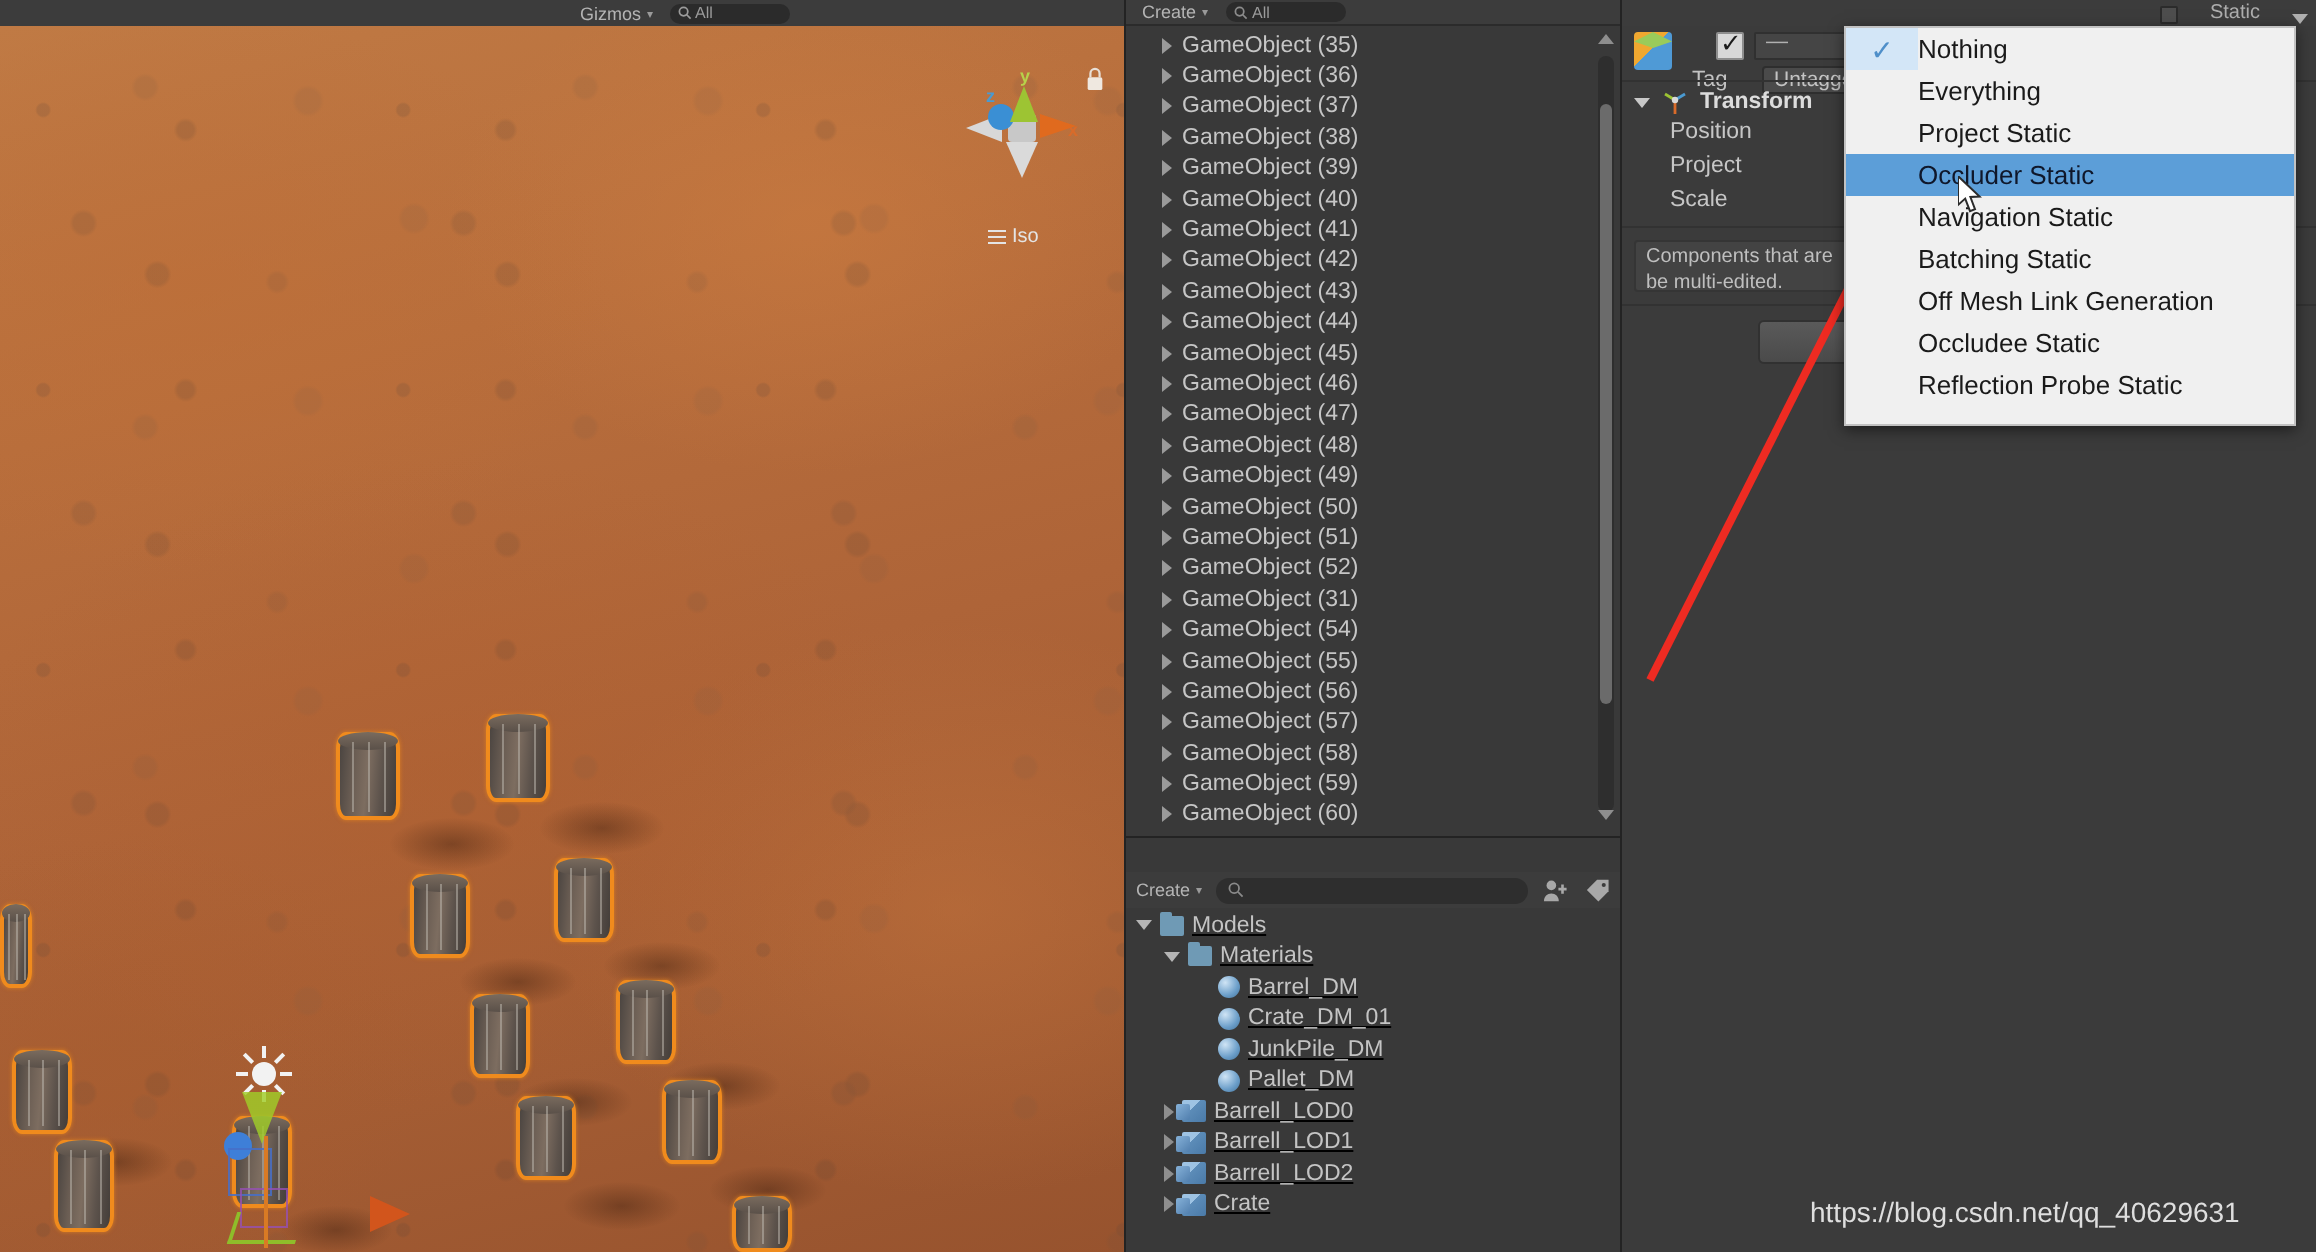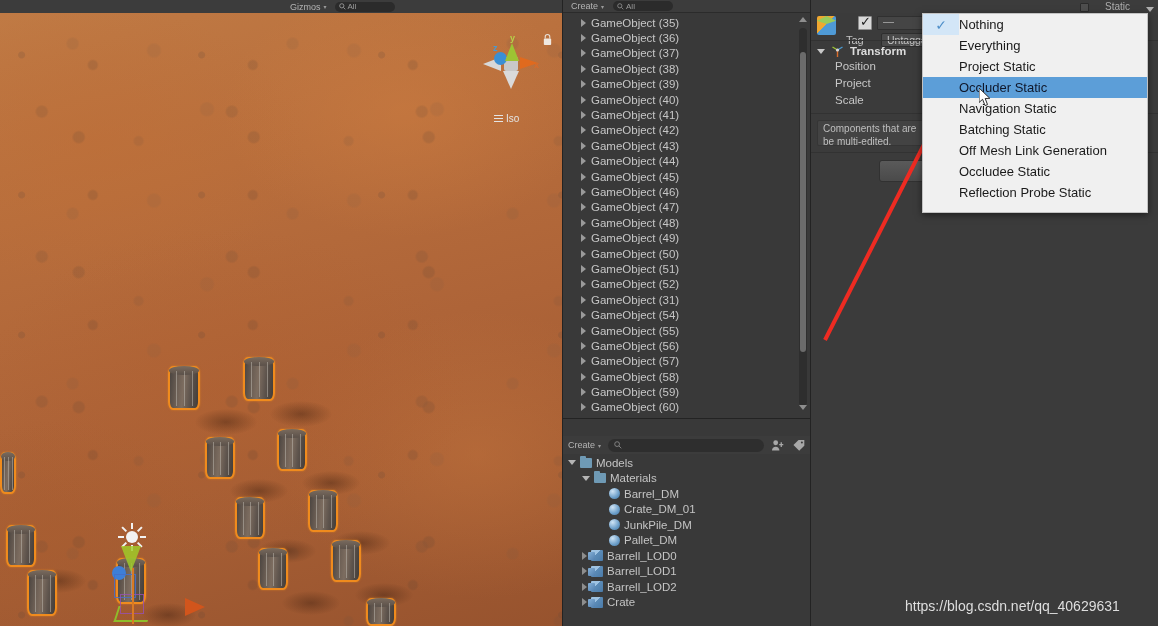--- a/index.html
+++ b/index.html
@@ -175,21 +175,21 @@
   }
   .proj-tab span { font-size: 11px; color: #d2d2d2; }
   .proj-tabbar { position: absolute; left: 0; top: 17px; width: 284px; height: 17px; text-align: right; }
   .proj-tools { position: absolute; right: 4px; top: 2px; display: flex; align-items: center; gap: 4px; }
   .proj-toolbar2 {
     position: absolute; left: 0; top: 17px; width: 248px; height: 18px;
     background: #3c3c3c; display: flex; align-items: center; padding: 0 5px; gap: 7px;
   }
   .p-search { background: #2e2e2e; border-radius: 8px; height: 13px; flex: 1;
     display: flex; align-items: center; padding-left: 6px; }
-  .proj-list { position: absolute; left: 0; top: 36px; right: 0; bottom: 0; overflow: hidden; }
+  .proj-list { position: absolute; left: 0; top: 36px; right: 0; bottom: 0; overflow: hidden; text-decoration: underline; }
   .p-row { height: 15.5px; display: flex; align-items: center; gap: 4px; }
   .p-label { font-size: 11.5px; color: #c4c4c4; white-space: nowrap; }
   .tri-d { width: 0; height: 0; border-left: 4.5px solid transparent;
     border-right: 4.5px solid transparent; border-top: 5px solid #b5b5b5; }
   .tri-r { width: 0; height: 0; border-top: 4px solid transparent;
     border-bottom: 4px solid transparent; border-left: 5px solid #8e8e8e; }
   .folder-ic { width: 12px; height: 10px; background: #6f9ab5; border-radius: 1px;
     position: relative; }
   .folder-ic:after { content: ''; position: absolute; left: 0; top: -2px; width: 6px;
     height: 3px; background: #6f9ab5; border-radius: 1px 1px 0 0; }

